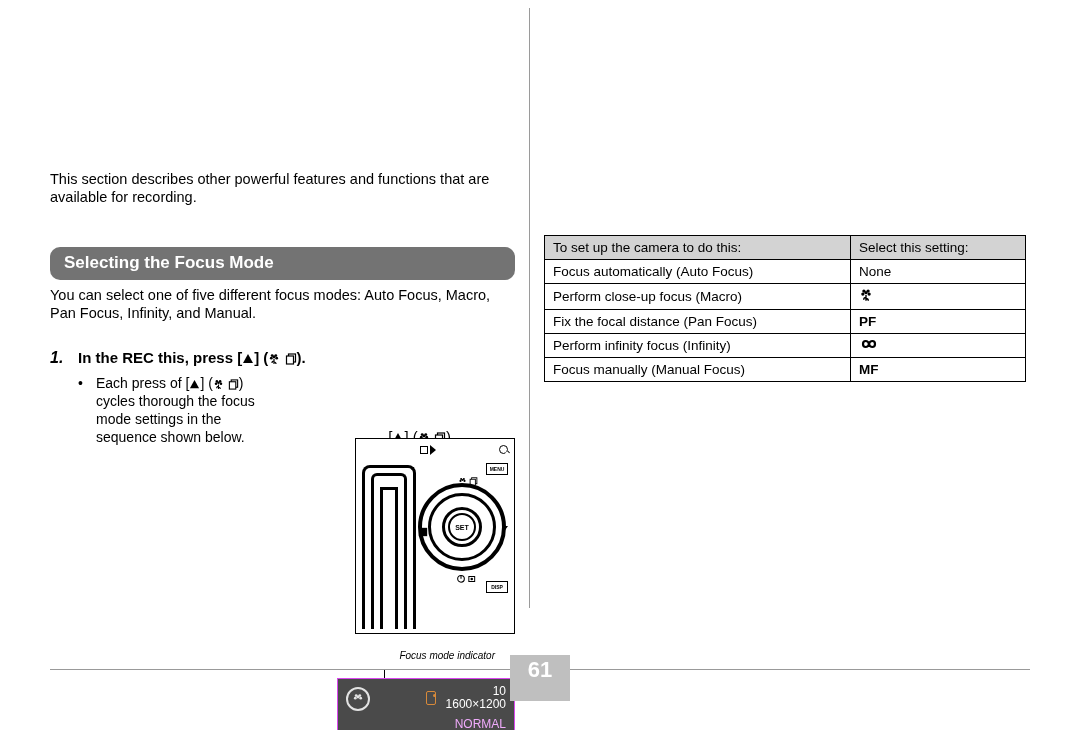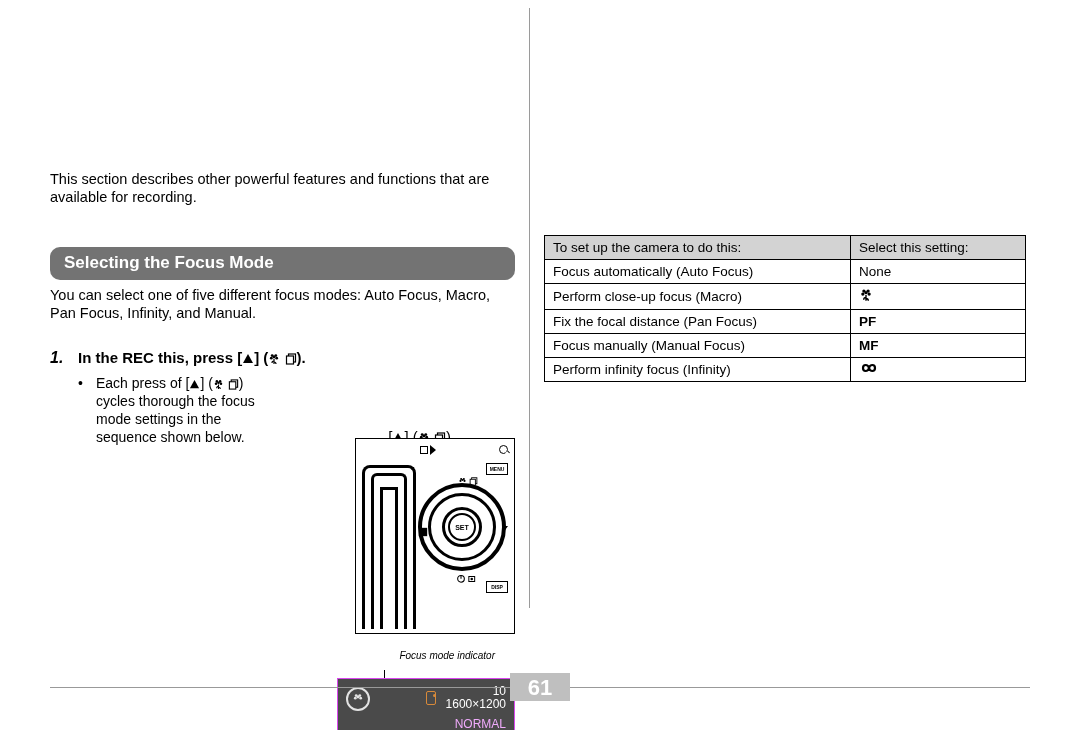--- a/index.html
+++ b/index.html
@@ -347,21 +347,21 @@
   }
   .footer-line {
     border-top: 1px solid #999;
   }
   .footer-num {
     display: inline-block;
     background: #bfbfbf;
     color: #fff;
     font-size: 22px;
     font-weight: bold;
-    padding: 2px 18px 0 18px;
+    padding: 2px 18px 18px 18px;
     position: relative;
     top: -15px;
   }
 </style>
 </head>
 <body>
 
 <div class="page">
 
   <div class="columns">
@@ -540,28 +540,28 @@
                   <circle cx="4.2" cy="2.6" r="1.4"></circle>
                   <circle cx="7.8" cy="2.6" r="1.4"></circle>
                   <path d="M6 6 v5 M6 8 q-2 0 -2 2 M6 9 q2 0 2 2" stroke="#000" stroke-width="1.2" fill="none"></path>
                 </svg></td>
           </tr>
           <tr>
             <td>Fix the focal distance (Pan Focus)</td>
             <td style="font-weight:bold">PF</td>
           </tr>
           <tr>
-            <td>Focus manually (Manual Focus)</td>
-            <td style="font-weight:bold">MF</td>
-          </tr>
-          <tr>
             <td>Perform infinity focus (Infinity)</td>
             <td><svg width="20" height="12" viewBox="0 0 20 12">
                   <path d="M4 6 C4 2, 9 2, 10 6 C11 10, 16 10, 16 6 C16 2, 11 2, 10 6 C9 10, 4 10, 4 6 Z" fill="none" stroke="#000" stroke-width="2.2"></path>
                 </svg></td>
+          </tr>
+          <tr>
+            <td>Focus manually (Manual Focus)</td>
+            <td style="font-weight:bold">MF</td>
           </tr>
         </tbody>
       </table>
     </div>
   </div>
 </div>
 
 <div class="footer">
   <div class="footer-line"></div>
   <span class="footer-num">61</span>

